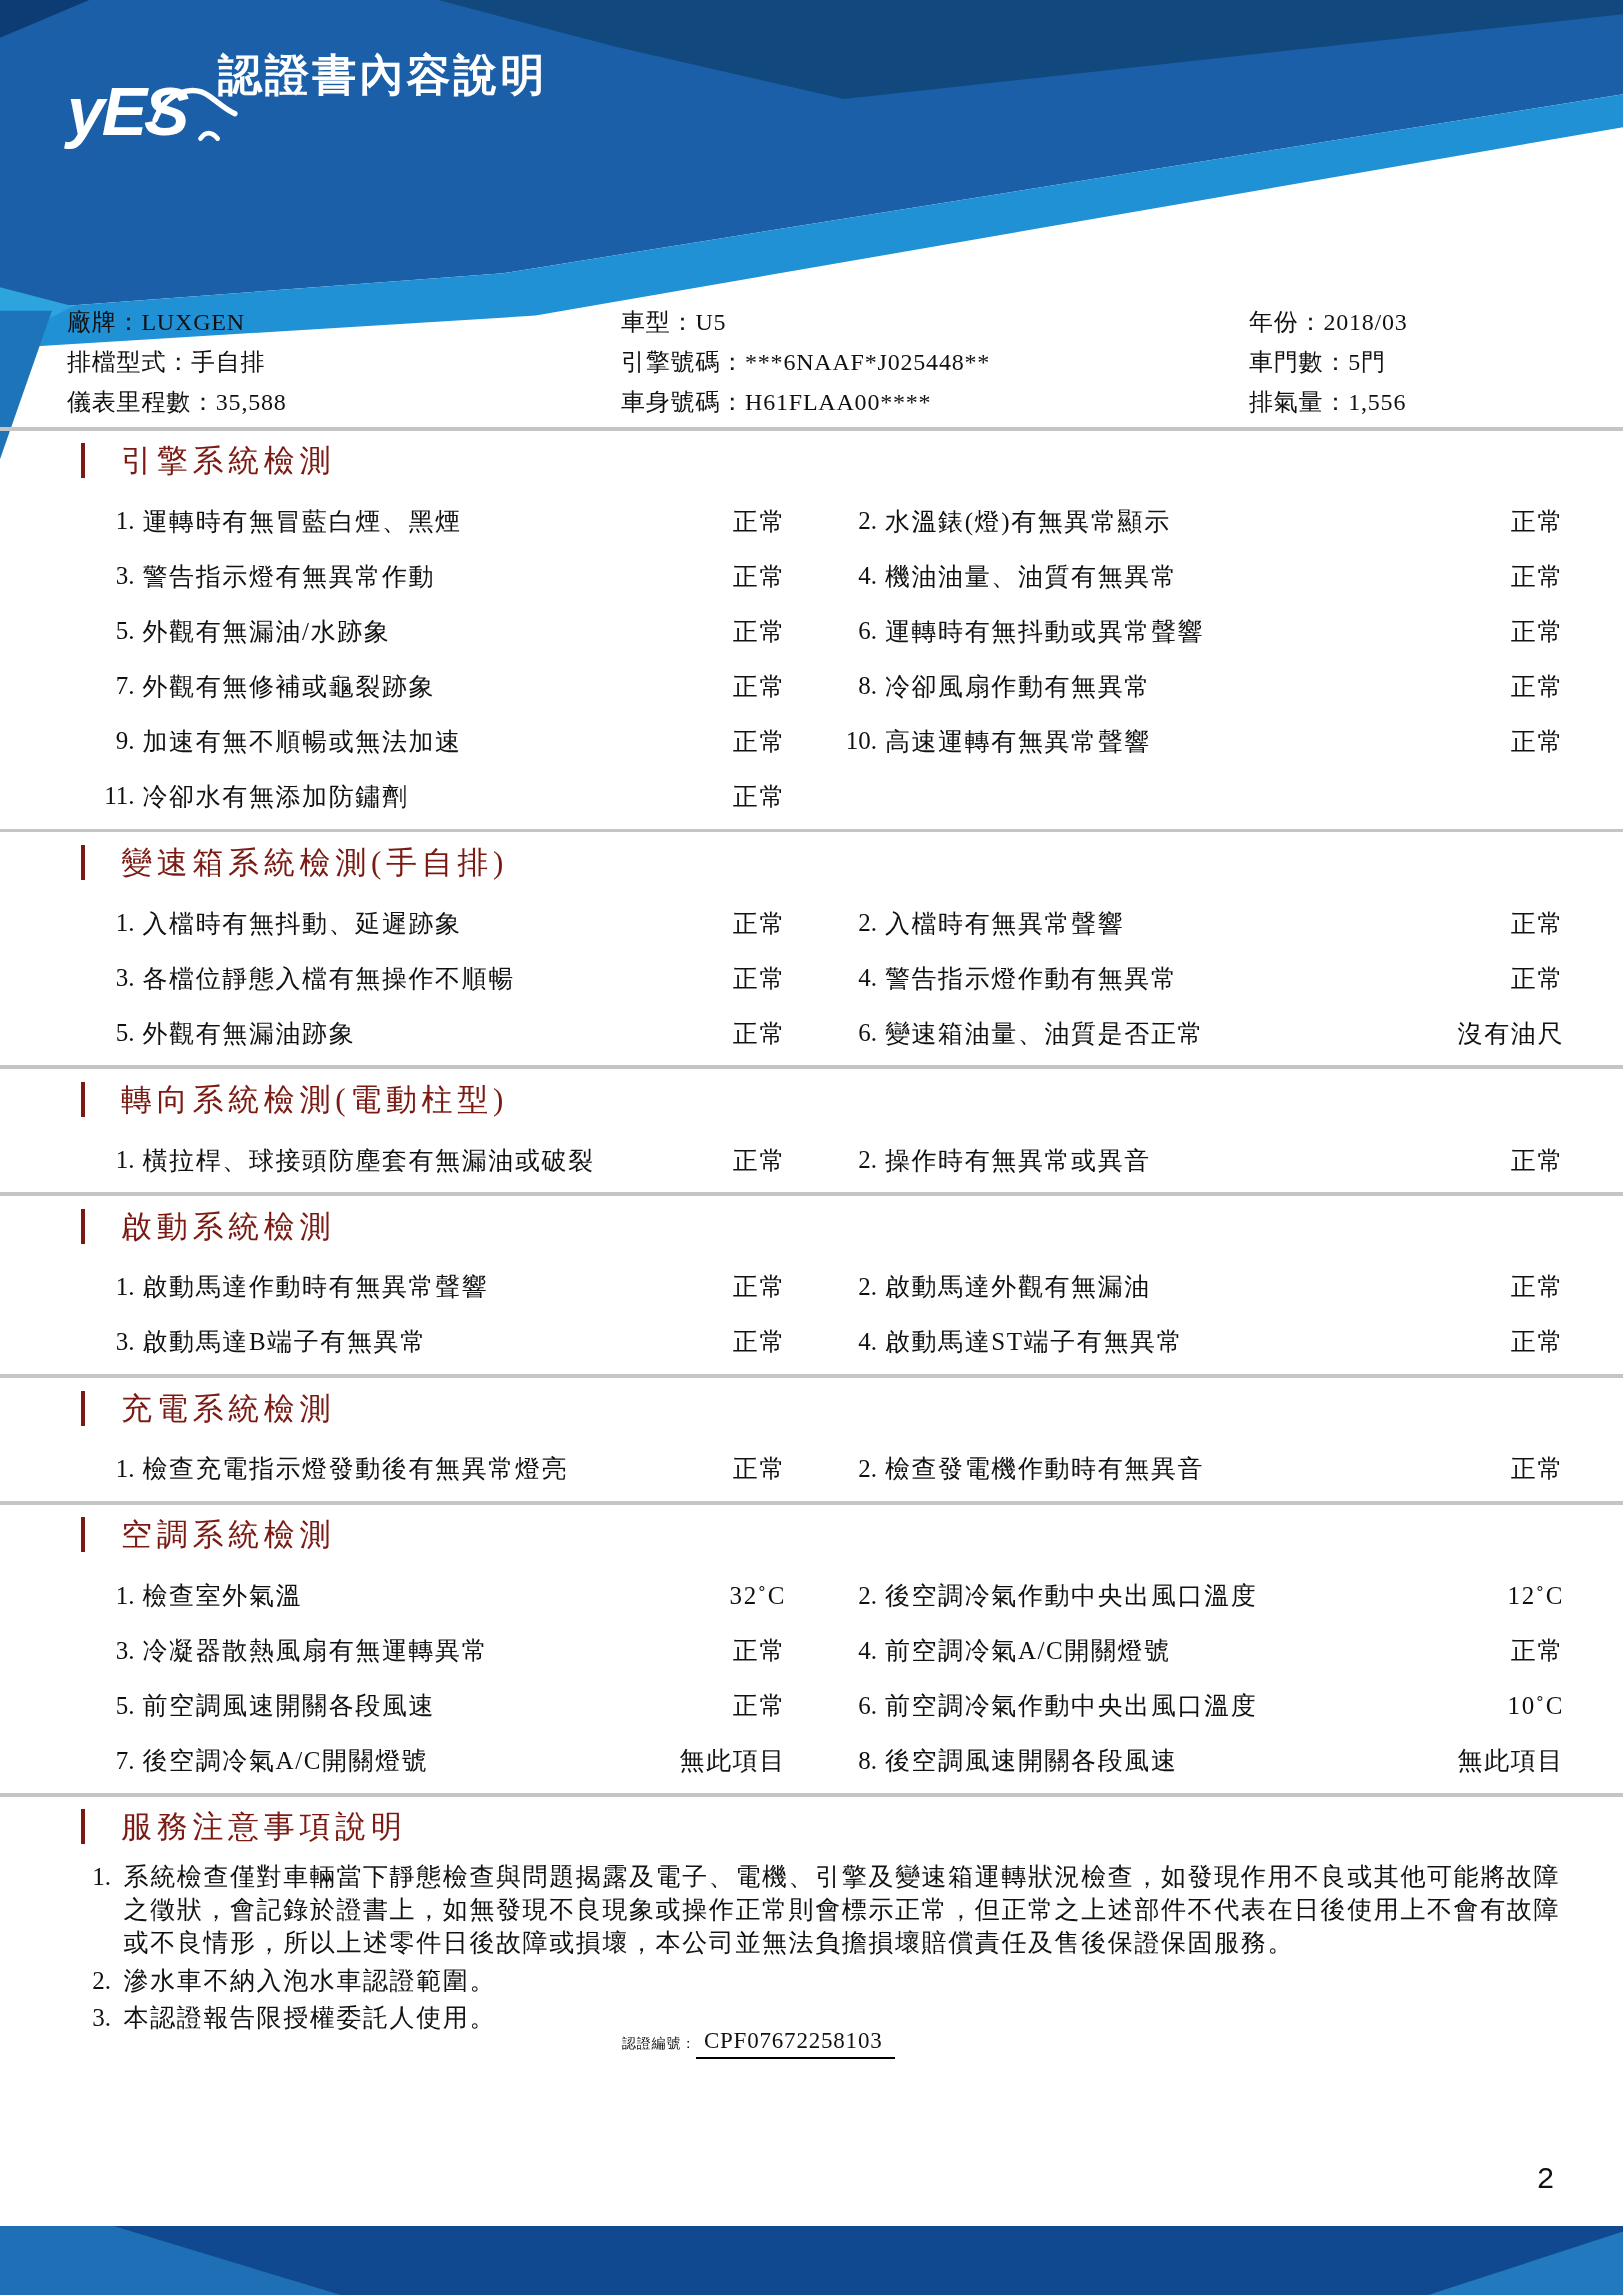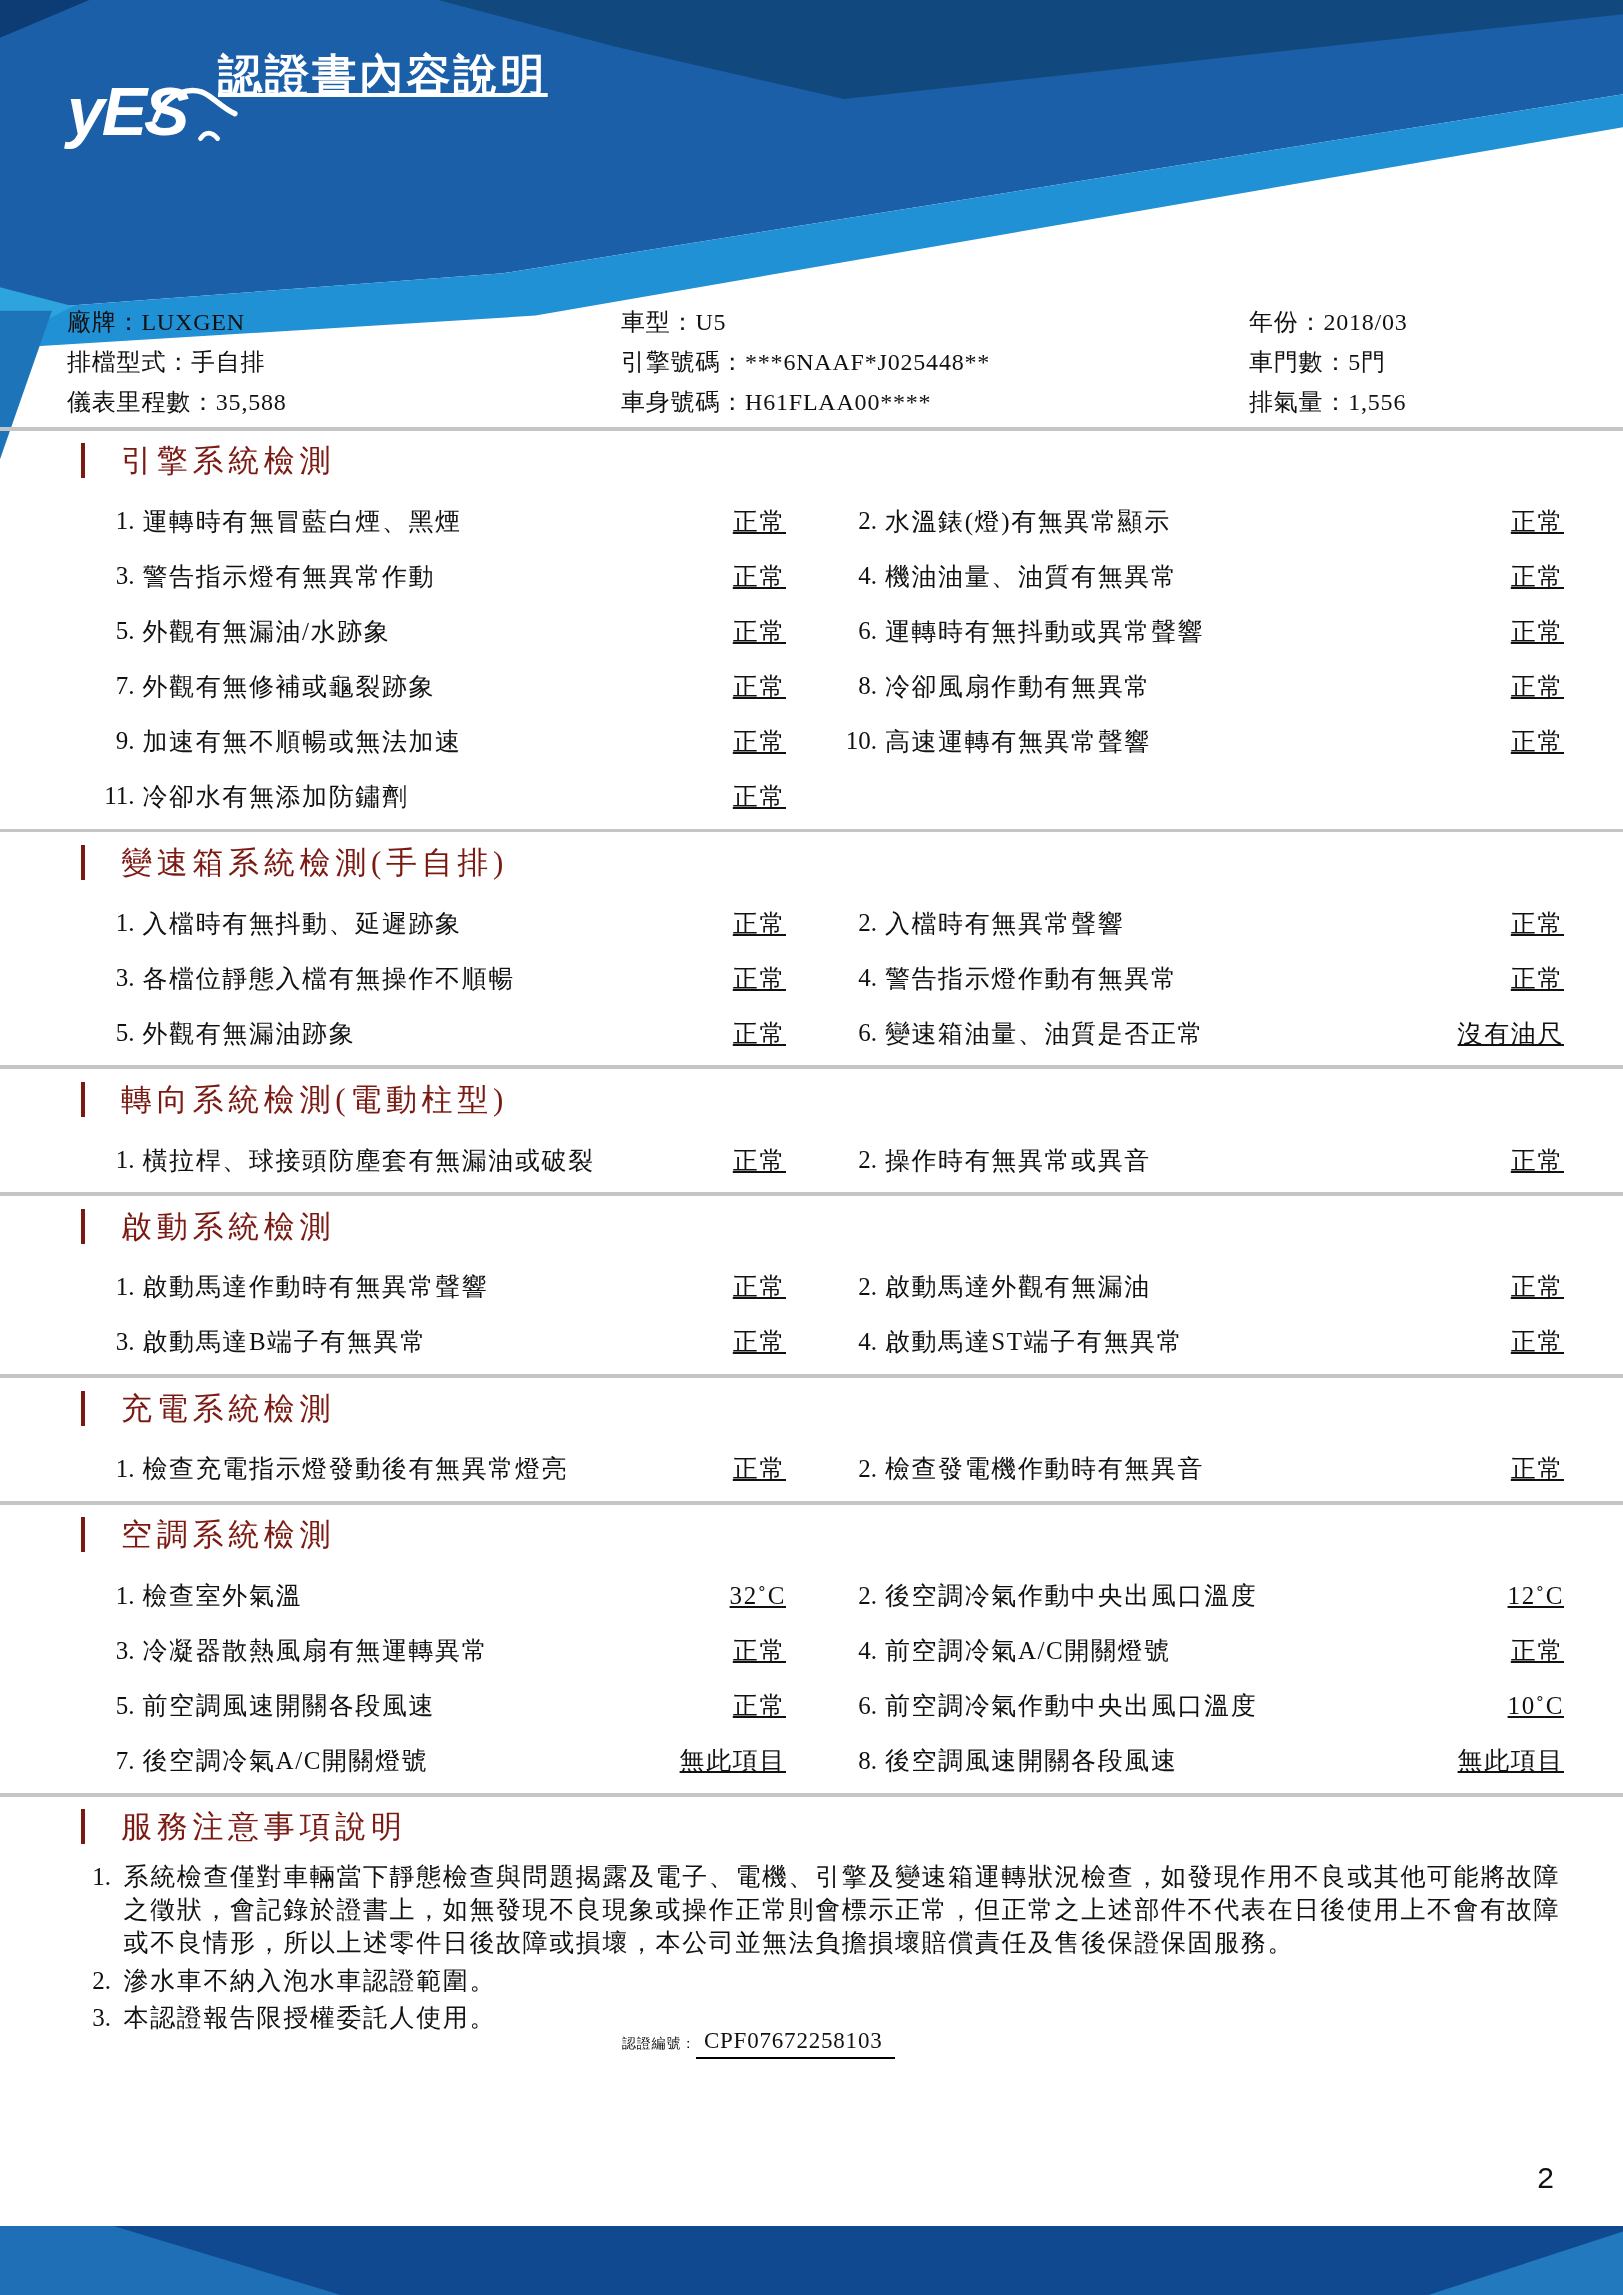--- a/index.html
+++ b/index.html
@@ -22,40 +22,40 @@
   }
   .logo-text{
     font-family:"Liberation Sans","DejaVu Sans",sans-serif;
     font-style:italic;font-weight:bold;font-size:68px;line-height:86px;
     letter-spacing:-3.1px;
   }
   .logo-car{position:absolute;left:85px;top:4.7px;}
   .page-title{
     position:absolute;left:218px;top:46px;color:#ffffff;
     font-family:"Liberation Sans","DejaVu Sans",sans-serif;
-    font-weight:bold;font-size:44px;letter-spacing:3.1px;white-space:nowrap;text-decoration:underline;
+    font-weight:bold;font-size:44px;letter-spacing:3.1px;white-space:nowrap;
   }
   
   .content{position:absolute;top:302px;left:67px;width:1496px;}
   .info-grid{
     display:grid;grid-template-columns:554px 628px 314px;
     font-size:24px;letter-spacing:0.8px;
   }
   .info-cell{height:40px;display:flex;align-items:center;white-space:nowrap;}
   .divider{height:3.9px;background:#c5c5c5;margin:4.7px 0 0 -67px;width:1623px;}
   .section{padding-top:12.6px;}
   .section-title{
     color:#7b1a13;font-size:31px;line-height:35px;margin:0 0 15.7px 14px;
     border-left:4.7px solid #7b1a13;padding-left:36px;letter-spacing:4.7px;
     font-weight:normal;white-space:nowrap;
   }
   .items-grid{display:grid;grid-template-columns:597px 122px 656px 122px;}
   .item-cell{height:55px;display:flex;align-items:center;padding-left:23.6px;white-space:nowrap;}
   .item-cell.right{padding-left:47px;}
-  .value-cell{height:55px;display:flex;align-items:center;justify-content:flex-end;white-space:nowrap;text-decoration:underline;}
+  .value-cell{height:55px;display:flex;align-items:center;justify-content:flex-end;white-space:nowrap;}
   .items-grid,.value-cell,.item-cell{font-size:25px;letter-spacing:1.6px;}
   .no{display:inline-block;min-width:44px;text-align:right;margin-right:7.9px;letter-spacing:0;}
   
   .notes{padding-top:12.6px;}
   .note-row{display:flex;align-items:flex-start;font-size:25px;line-height:33px;letter-spacing:1.6px;margin-bottom:4.7px;}
   .note-no{display:inline-block;min-width:44px;text-align:right;margin-right:12.6px;flex:none;letter-spacing:0;}
   .note-text{flex:1;}
   .note-text.nowrap{flex:none;white-space:nowrap;}
   .cert{margin-left:126px;display:flex;align-items:flex-end;white-space:nowrap;}
   .cert-label{font-size:14px;line-height:30px;letter-spacing:0.8px;font-family:Liberation Mono, monospace;}

